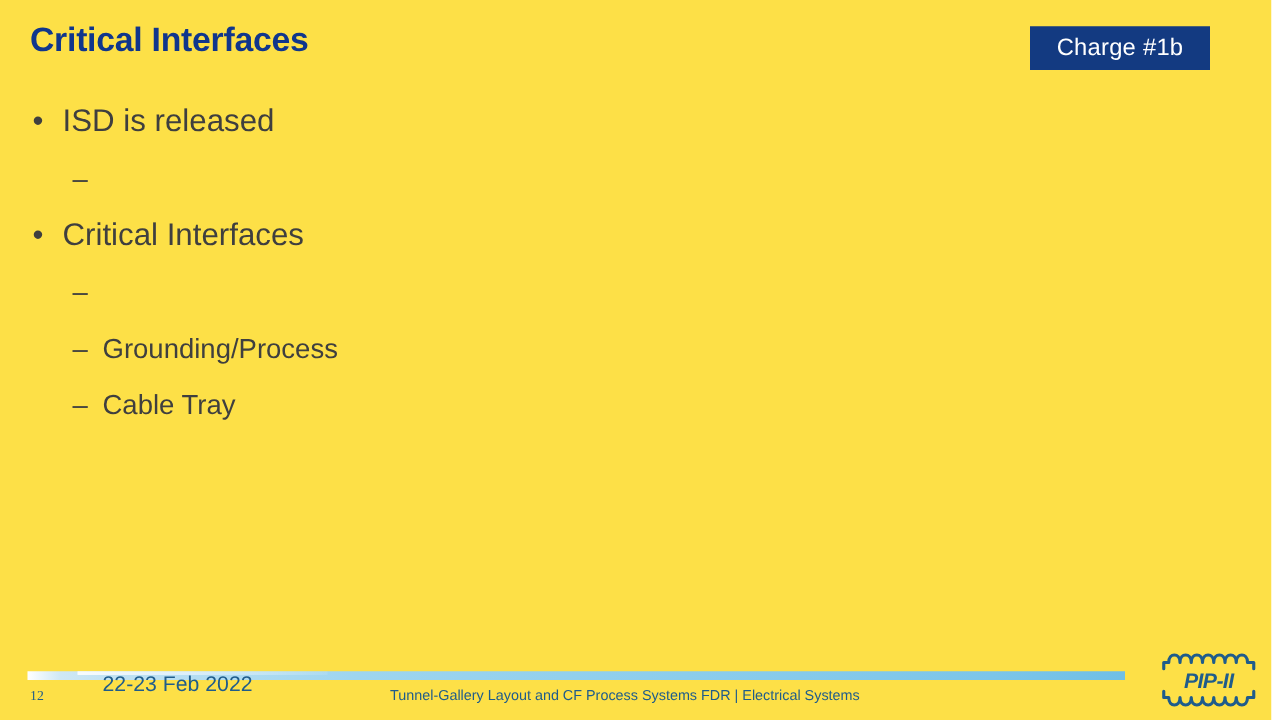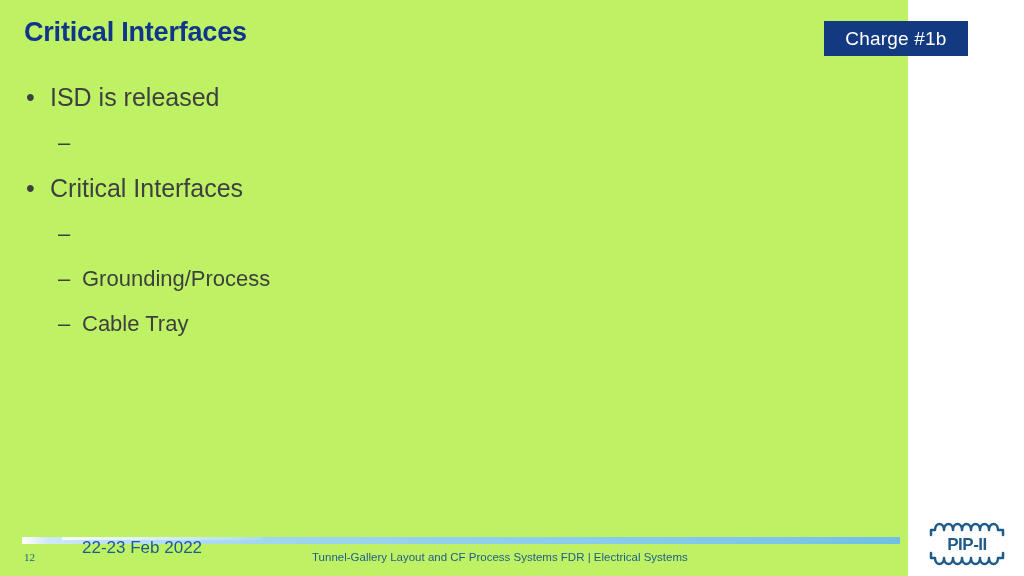--- a/index.html
+++ b/index.html
@@ -9,23 +9,23 @@
   body {
     width: 1024px;
     height: 576px;
     background: #ffffff;
     font-family: "Liberation Sans", sans-serif;
     overflow: hidden;
     position: relative;
   }
   .slide {
     position: relative;
-    width: 908px;
+    width: 1017px;
     height: 576px;
-    background: #bef264;
+    background: #fde047;
   }
 
   
   .slide-title {
     position: absolute;
     left: 24px;
     top: 17px;
     font-size: 27px;
     font-weight: bold;
     color: #10368c;
@@ -133,20 +133,21 @@
     white-space: nowrap;
   }
 
   
   .logo {
     position: absolute;
     left: 928px;
     top: 520px;
     width: 84px;
     height: 48px;
+    font-style: italic;
   }
   .logo svg { display: block; }
 </style>
 </head>
 <body>
 
 <div class="slide">
 
   <div class="slide-title">Critical Interfaces</div>
 

